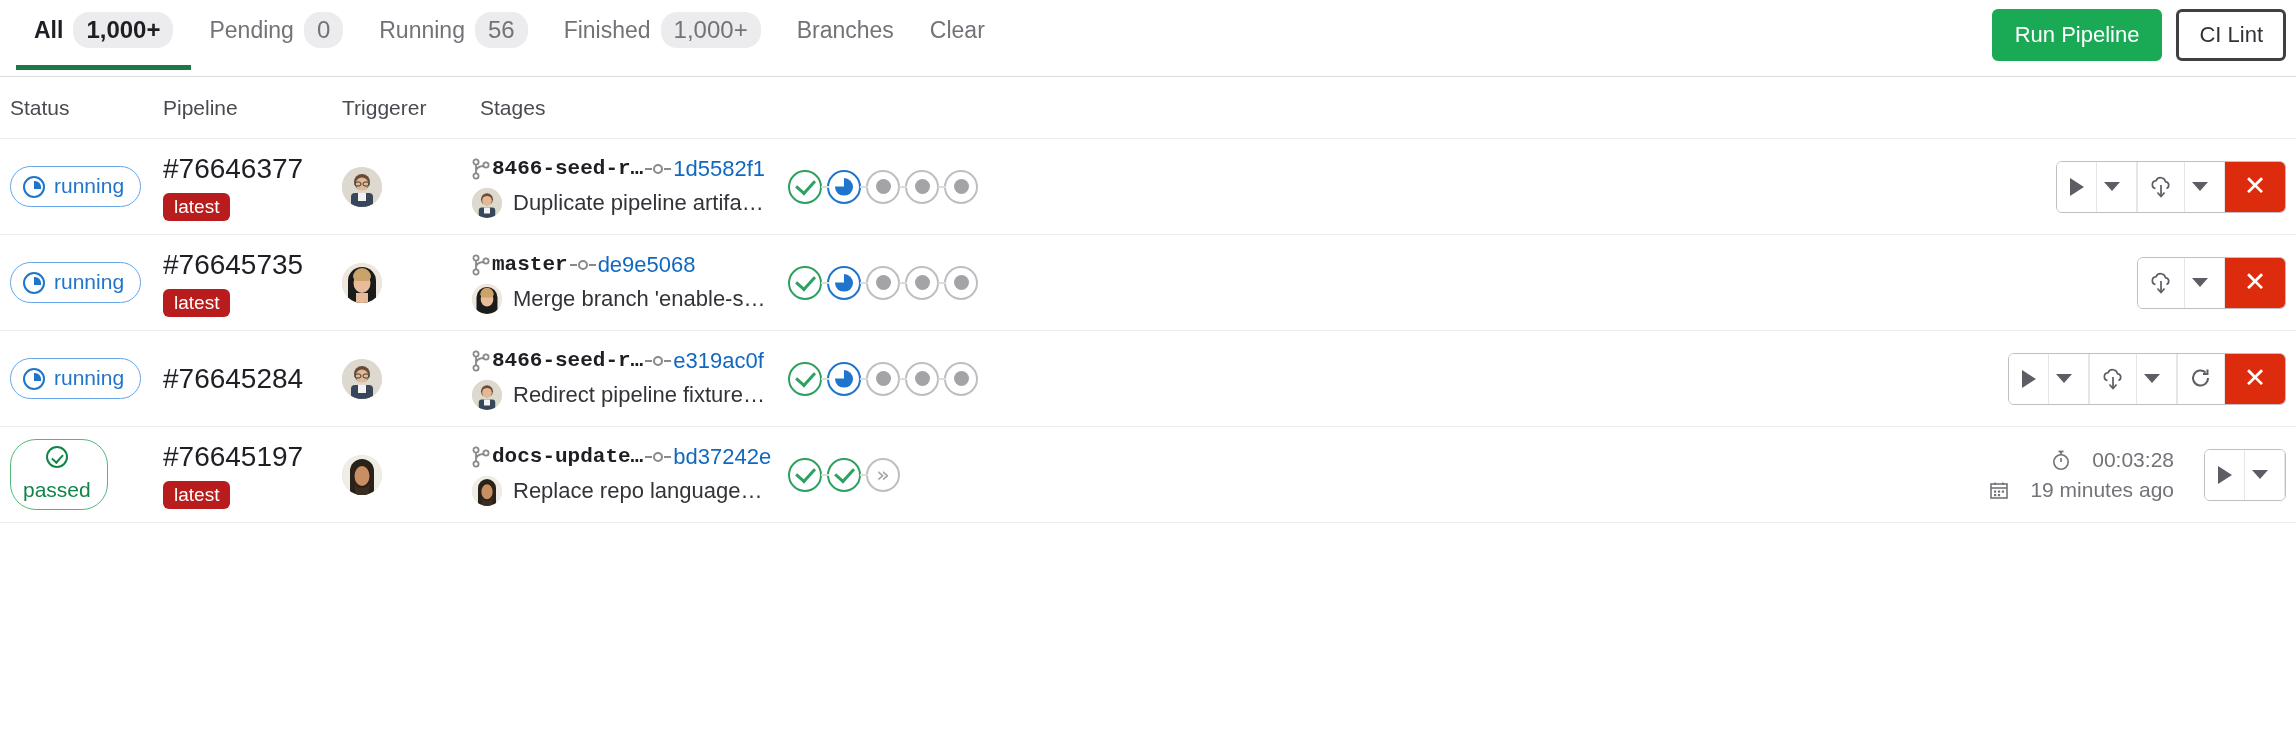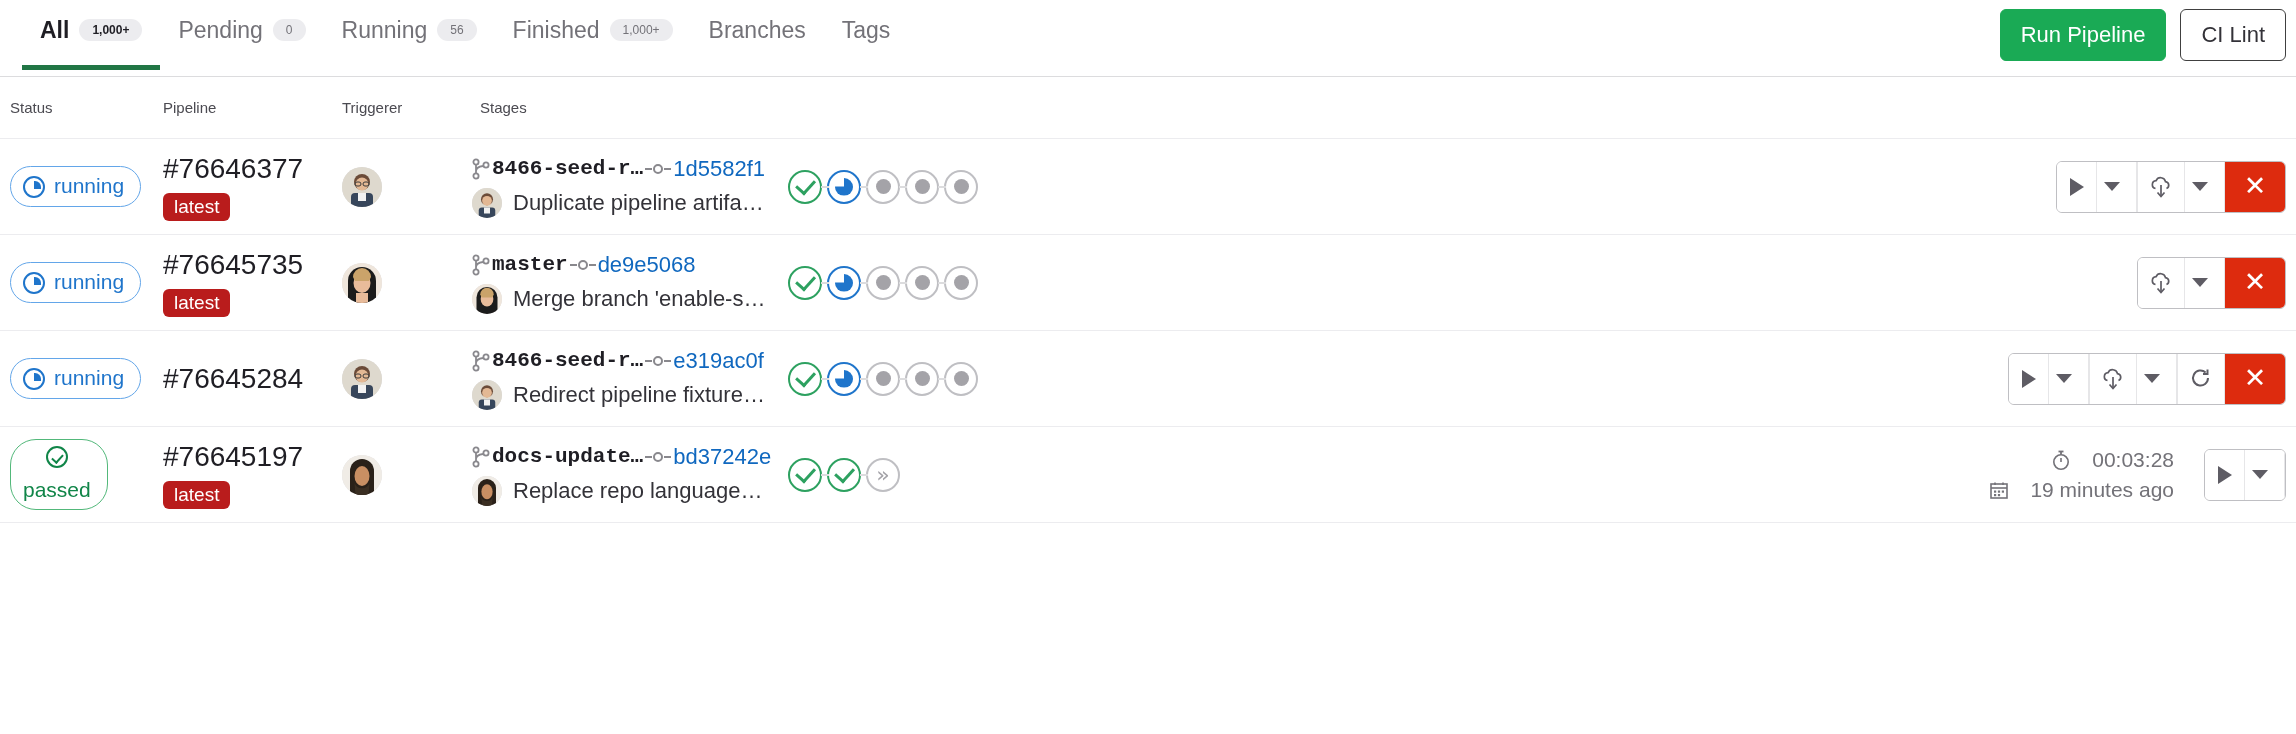--- a/index.html
+++ b/index.html
@@ -17,21 +17,21 @@
     position: relative;
     height: 77px;
     display: flex;
     align-items: flex-start;
     border-bottom: 1px solid #dcdcde;
   }
   .tabs {
     display: flex;
     align-items: center;
     height: 60px;
-    padding-left: 22px;
+    padding-left: 16px;
   }
   .tab {
     display: flex;
     align-items: center;
     gap: 10px;
     height: 77px;
     padding: 0 18px;
     font-size: 23px;
     color: #737278;
     cursor: pointer;
@@ -44,38 +44,38 @@
     position: absolute;
     left: 0; right: 0; bottom: -1px;
     height: 5px;
     background: #217645;
   }
   .tab .badge {
     background: #ececef;
     color: #737278;
     border-radius: 16px;
     padding: 4px 13px;
-    font-size: 12px;
+    font-size: 24px;
     font-weight: normal;
     line-height: 1.2;
   }
   .tab.active .badge { color: #1f1e24; font-weight: bold; }
 
   .header-actions {
     margin-left: auto;
     display: flex;
     align-items: center;
     gap: 14px;
     padding-right: 10px;
     height: 70px;
   }
   .btn {
     height: 52px;
     border-radius: 6px;
-    border: 1px solid #404040;
+    border: 3px solid #404040;
     background: #fff;
     color: #333238;
     font-size: 22px;
     font-family: "Liberation Sans", sans-serif;
     padding: 0 20px;
     display: flex;
     align-items: center;
     cursor: pointer;
     white-space: nowrap;
   }
@@ -83,21 +83,21 @@
     background: #1aaa55;
     border-color: #1aaa55;
     color: #fff;
   }
 
   
   .col-head {
     display: flex;
     align-items: center;
     height: 62px;
-    font-size: 15px;
+    font-size: 21px;
     color: #4b4a51;
     border-bottom: 1px solid #ececef;
   }
   .row {
     display: flex;
     align-items: center;
     height: 96px;
     border-bottom: 1px solid #ececef;
     position: relative;
   }
@@ -350,21 +350,21 @@
     <div class="tab">
       <span>Finished</span>
       <span class="badge">1,000+</span>
     </div>
 
     <div class="tab">
       <span>Branches</span>
     </div>
 
     <div class="tab">
-      <span>Tags</span>
+      <span>Clear</span>
     </div>
   </div>
 
   <div class="header-actions">
     <button class="btn primary">Run Pipeline</button>
     <button class="btn">CI Lint</button>
   </div>
 </div>
 
 <div class="col-head">

